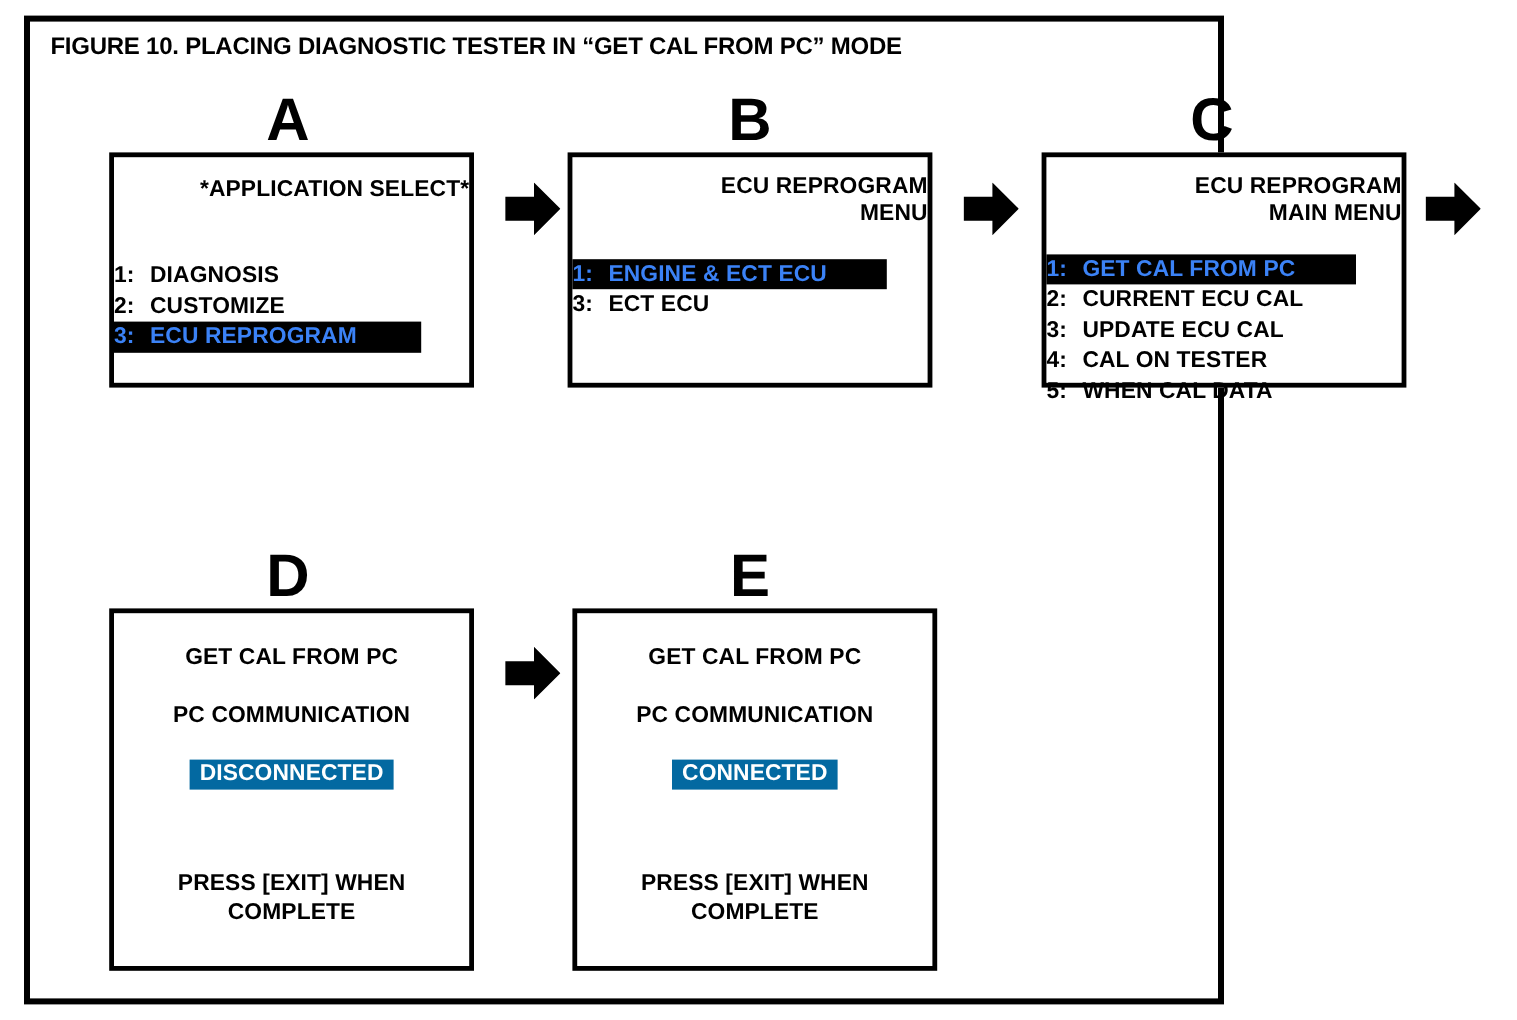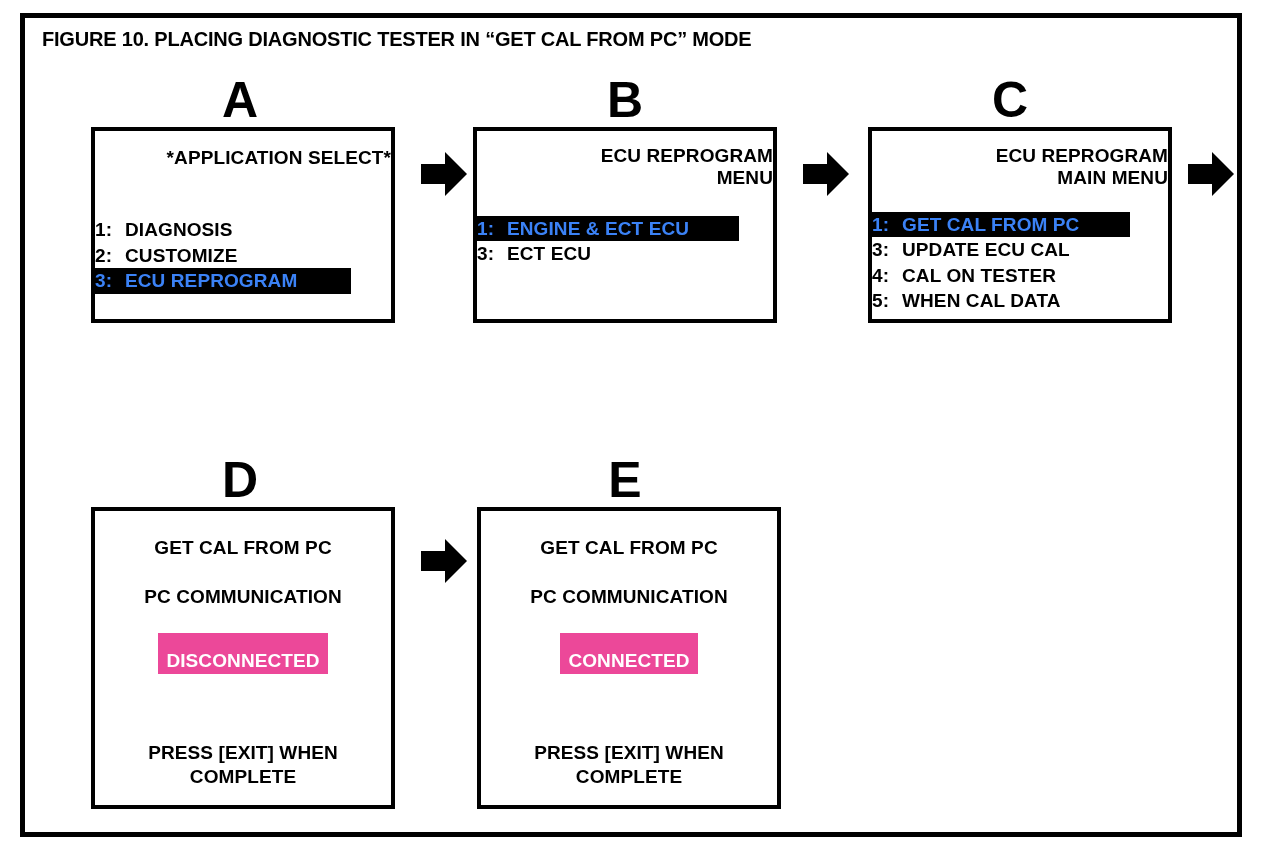--- a/index.html
+++ b/index.html
@@ -14,21 +14,21 @@
     font-family: "Liberation Sans", sans-serif;
     color: #000000;
     overflow: hidden;
   }
 
   
   #figure-frame {
     position: absolute;
     left: 20px;
     top: 13px;
-    width: 1222px;
+    width: 1000px;
     height: 824px;
     box-sizing: border-box;
     border: 5px solid #000000;
     background: #ffffff;
   }
 
   
   #figure-title {
     position: absolute;
     left: 17px;
@@ -85,23 +85,23 @@
     color: #3b82f6;
   }
 
   .center-line {
     text-align: center;
     white-space: nowrap;
   }
 
   .badge {
     display: inline-block;
-    background: #ec4899;
+    background: #0369a1;
     color: #ffffff;
-    padding: 17px 8px 2px 8px;
+    padding: 1px 8px 2px 8px;
   }
 
   .arrow {
     position: absolute;
     width: 46px;
     height: 44px;
   }
 </style>
 </head>
 <body>
@@ -153,20 +153,23 @@
   <div class="panel-letter" style="left:955px; top:57px;">C</div>
 
   <div class="screen" style="left:843px; top:109px; width:304px; height:196px;">
     <div class="screen-title" style="margin-top:14px;">ECU REPROGRAM
 MAIN MENU</div>
     <div class="menu-list" style="margin-top:22px;">
       <div class="menu-item selected" style="width:258px;">
         <span class="num">1:</span><span>GET CAL FROM PC</span>
       </div>
       <div class="menu-item">
+        <span class="num">2:</span><span>CURRENT ECU CAL</span>
+      </div>
+      <div class="menu-item">
         <span class="num">3:</span><span>UPDATE ECU CAL</span>
       </div>
       <div class="menu-item">
         <span class="num">4:</span><span>CAL ON TESTER</span>
       </div>
       <div class="menu-item">
         <span class="num">5:</span><span>WHEN CAL DATA</span>
       </div>
     </div>
   </div>

